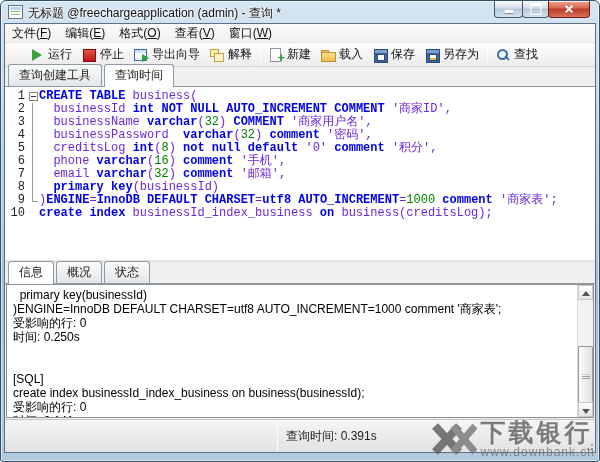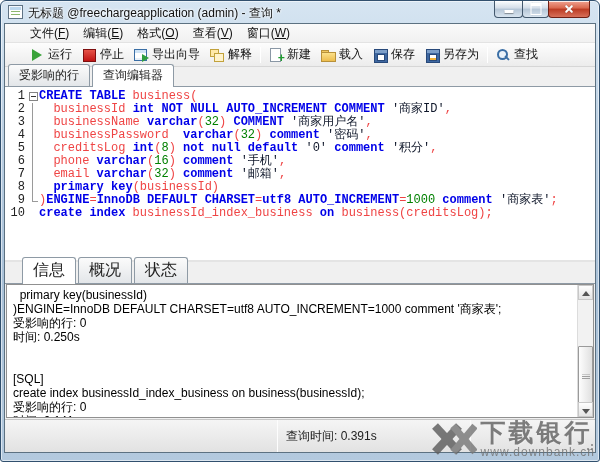--- a/index.html
+++ b/index.html
@@ -35,21 +35,21 @@
     width:10px; height:2px; background:#fff; border-radius:1px; box-shadow:0 0 1px rgba(0,0,0,.4); }
   .wb-close::before { transform:translate(-50%,-50%) rotate(45deg); }
   .wb-close::after  { transform:translate(-50%,-50%) rotate(-45deg); }
 
   
   .client { position:absolute; left:3px; right:3px; top:22px; bottom:8px;
     background:#f0f0f0; border:1px solid #5c7181; display:flex; flex-direction:column; overflow:hidden; }
 
   
   .menubar { height:19px; background:linear-gradient(#fafafa,#f1f1f1); border-bottom:1px solid #e3e3e3;
-    display:flex; align-items:center; padding-left:18px; font-size:12px; color:#111; }
+    display:flex; align-items:center; padding-left:0; font-size:12px; color:#111; }
   .menu-item { padding:2px 7px; cursor:default; }
   .menu-item u { text-decoration:underline; }
 
   
   .toolbar { height:24px; background:linear-gradient(#fdfdfd,#ececec); border-bottom:1px solid #d6d6d6;
     display:flex; align-items:center; padding-left:20px; font-size:12px; color:#111;font-family:Liberation Mono, monospace; }
   .tb-btn { display:flex; align-items:center; gap:4px; padding:2px 5px; border-radius:2px; cursor:default; }
   .tb-sep { width:1px; height:16px; background:#cfcfcf; border-right:1px solid #fff; margin:0 3px; }
   .icon { display:inline-block; width:14px; height:14px; position:relative; flex:0 0 14px; }
 
@@ -104,27 +104,27 @@
   .ln { width:22px; text-align:right; padding-right:2px; color:#222; flex:0 0 22px; }
   .fold { width:12px; flex:0 0 12px; position:relative; }
   .fold-start::before { content:""; position:absolute; left:2px; top:2px; width:7px; height:7px;
     border:1px solid #848484; background:#fff; }
   .fold-start::after { content:""; position:absolute; left:4px; top:6px; width:5px; height:1px; background:#333; }
   .fold-mid::before { content:""; position:absolute; left:5px; top:0; bottom:0; width:1px; background:#9a9a9a; }
   .fold-end::before { content:""; position:absolute; left:5px; top:0; height:7px; width:1px; background:#9a9a9a; }
   .fold-end::after { content:""; position:absolute; left:5px; top:7px; width:6px; height:1px; background:#9a9a9a; }
   .code-text { white-space:pre; }
   .tk-kw { color:#0000e8; font-weight:bold; }
-  .tk-pl { color:#ef4444; }
+  .tk-pl { color:#6d28d9; }
   .tk-num { color:#008000; }
-  .tk-str { color:#0f172a; }
-
-  
-  .bottomtabs { height:21px; background:#f0f0f0; display:flex; align-items:flex-end; padding-left:17px;
-    border-bottom:1px solid #8e9aa5; font-size:16px; margin-top:1px; }
+  .tk-str { color:#6d28d9; }
+
+  
+  .bottomtabs { height:21px; background:#f0f0f0; display:flex; align-items:flex-end; padding-left:3px;
+    border-bottom:1px solid #8e9aa5; font-size:12px; margin-top:1px; }
 
   
   .messages { flex:1; background:#fff; border:1px solid #909090; margin:0 1px 1px; position:relative;
     overflow:hidden; font-size:12px; color:#000; padding:3px 22px 3px 6px; }
   .msg-line { line-height:14px; white-space:pre-wrap; }
   .scrollbar { position:absolute; top:0; right:0; bottom:0; width:16px; background:#f2f2f2;
     border-left:1px solid #dcdcdc; }
   .sb-btn { position:absolute; left:0; right:0; height:15px; background:linear-gradient(#fefefe,#e4e4e4);
     border:1px solid #c8c8c8; }
   .sb-up { top:0; } .sb-down { bottom:0; }
@@ -216,22 +216,22 @@
           <span class="icon icon-save-as"></span>
           <span class="tb-label">另存为</span>
         </div>
         <div class="tb-sep"></div>
         <div class="tb-btn">
           <span class="icon icon-find"></span>
           <span class="tb-label">查找</span>
         </div>
       </div>
     <div class="tabbar">
-        <div class="tab">受影响的行</div>
-        <div class="tab active">查询编辑器</div>
+        <div class="tab">查询创建工具</div>
+        <div class="tab active">查询时间</div>
       </div>
     <div class="editor">
         <div class="code-row"><span class="ln">1</span><span class="fold fold-start"></span><span class="code-text"><span class="tk-kw">CREATE TABLE</span><span class="tk-pl"> business(</span></span></div>
         <div class="code-row"><span class="ln">2</span><span class="fold fold-mid"></span><span class="code-text"><span class="tk-pl">  businessId </span><span class="tk-kw">int</span><span class="tk-pl"> </span><span class="tk-kw">NOT NULL</span><span class="tk-pl"> </span><span class="tk-kw">AUTO_INCREMENT</span><span class="tk-pl"> </span><span class="tk-kw">COMMENT</span><span class="tk-pl"> </span><span class="tk-str">'商家ID'</span><span class="tk-pl">,</span></span></div>
         <div class="code-row"><span class="ln">3</span><span class="fold fold-mid"></span><span class="code-text"><span class="tk-pl">  businessName </span><span class="tk-kw">varchar</span><span class="tk-pl">(</span><span class="tk-num">32</span><span class="tk-pl">) </span><span class="tk-kw">COMMENT</span><span class="tk-pl"> </span><span class="tk-str">'商家用户名'</span><span class="tk-pl">,</span></span></div>
         <div class="code-row"><span class="ln">4</span><span class="fold fold-mid"></span><span class="code-text"><span class="tk-pl">  businessPassword  </span><span class="tk-kw">varchar</span><span class="tk-pl">(</span><span class="tk-num">32</span><span class="tk-pl">) </span><span class="tk-kw">comment</span><span class="tk-pl"> </span><span class="tk-str">'密码'</span><span class="tk-pl">,</span></span></div>
         <div class="code-row"><span class="ln">5</span><span class="fold fold-mid"></span><span class="code-text"><span class="tk-pl">  creditsLog </span><span class="tk-kw">int</span><span class="tk-pl">(</span><span class="tk-num">8</span><span class="tk-pl">) </span><span class="tk-kw">not null default</span><span class="tk-pl"> </span><span class="tk-str">'0'</span><span class="tk-pl"> </span><span class="tk-kw">comment</span><span class="tk-pl"> </span><span class="tk-str">'积分'</span><span class="tk-pl">,</span></span></div>
         <div class="code-row"><span class="ln">6</span><span class="fold fold-mid"></span><span class="code-text"><span class="tk-pl">  phone </span><span class="tk-kw">varchar</span><span class="tk-pl">(</span><span class="tk-num">16</span><span class="tk-pl">) </span><span class="tk-kw">comment</span><span class="tk-pl"> </span><span class="tk-str">'手机'</span><span class="tk-pl">,</span></span></div>
         <div class="code-row"><span class="ln">7</span><span class="fold fold-mid"></span><span class="code-text"><span class="tk-pl">  email </span><span class="tk-kw">varchar</span><span class="tk-pl">(</span><span class="tk-num">32</span><span class="tk-pl">) </span><span class="tk-kw">comment</span><span class="tk-pl"> </span><span class="tk-str">'邮箱'</span><span class="tk-pl">,</span></span></div>
         <div class="code-row"><span class="ln">8</span><span class="fold fold-mid"></span><span class="code-text"><span class="tk-pl">  </span><span class="tk-kw">primary key</span><span class="tk-pl">(businessId)</span></span></div>

